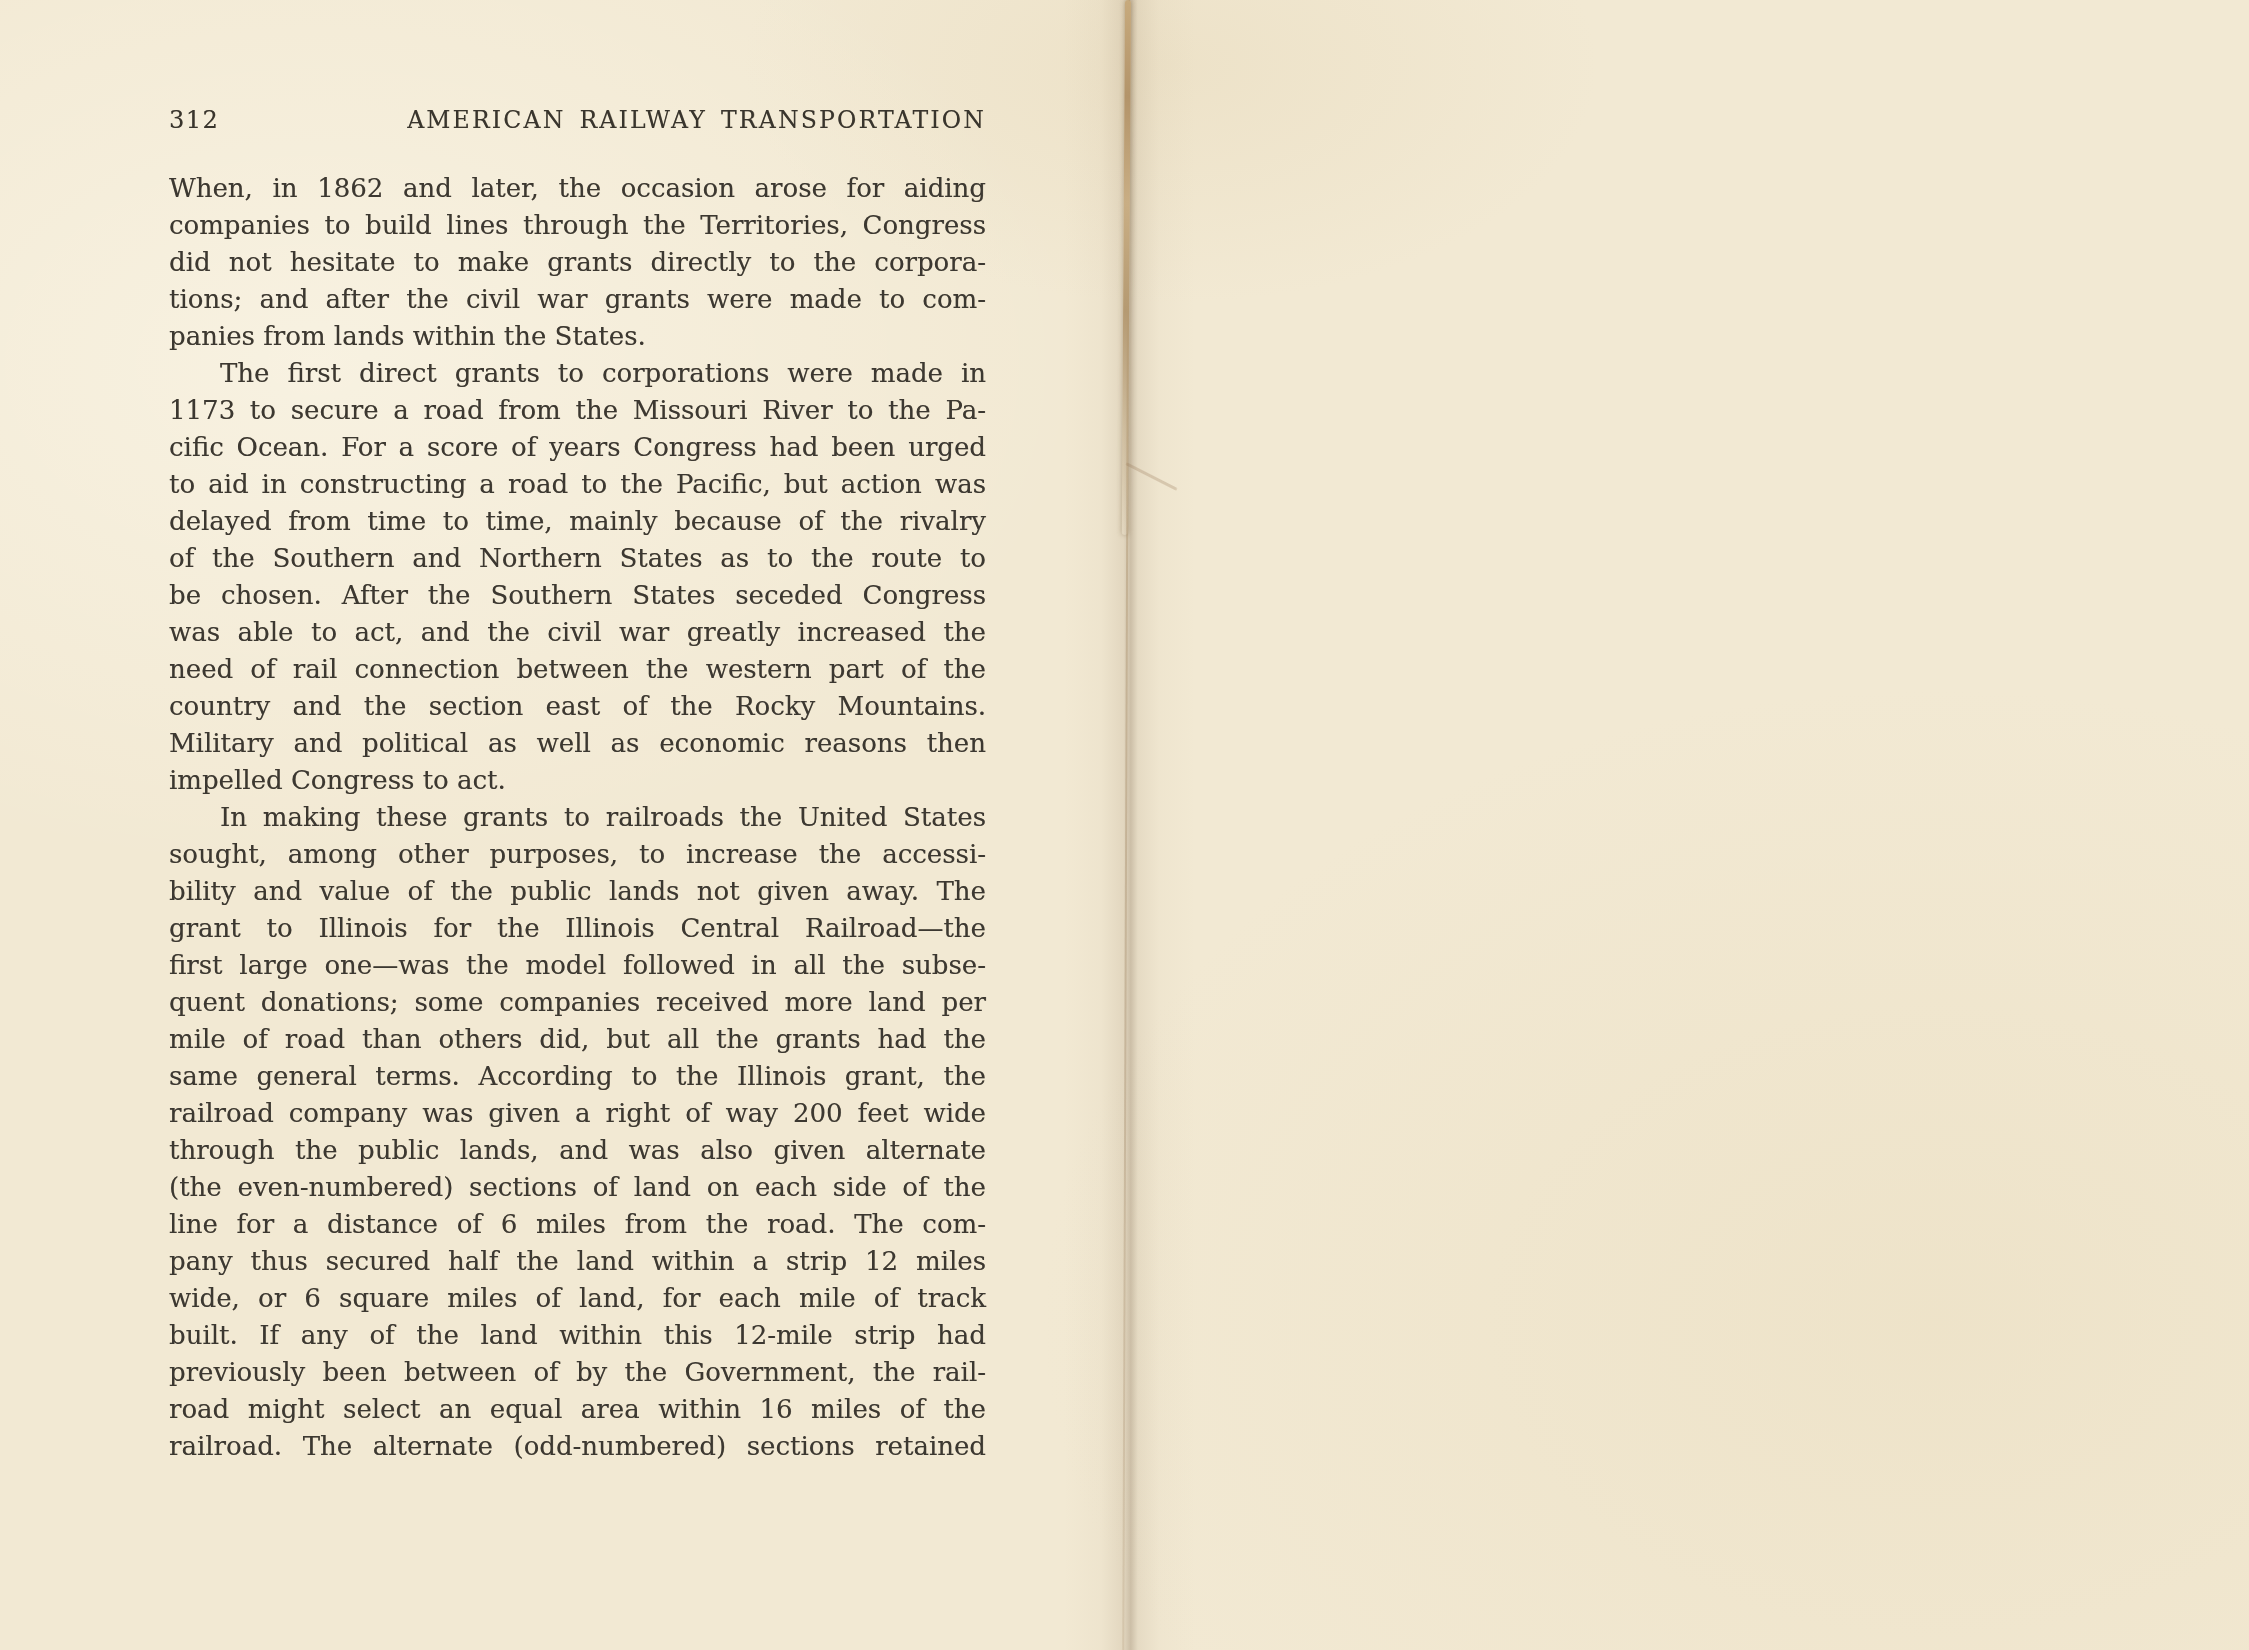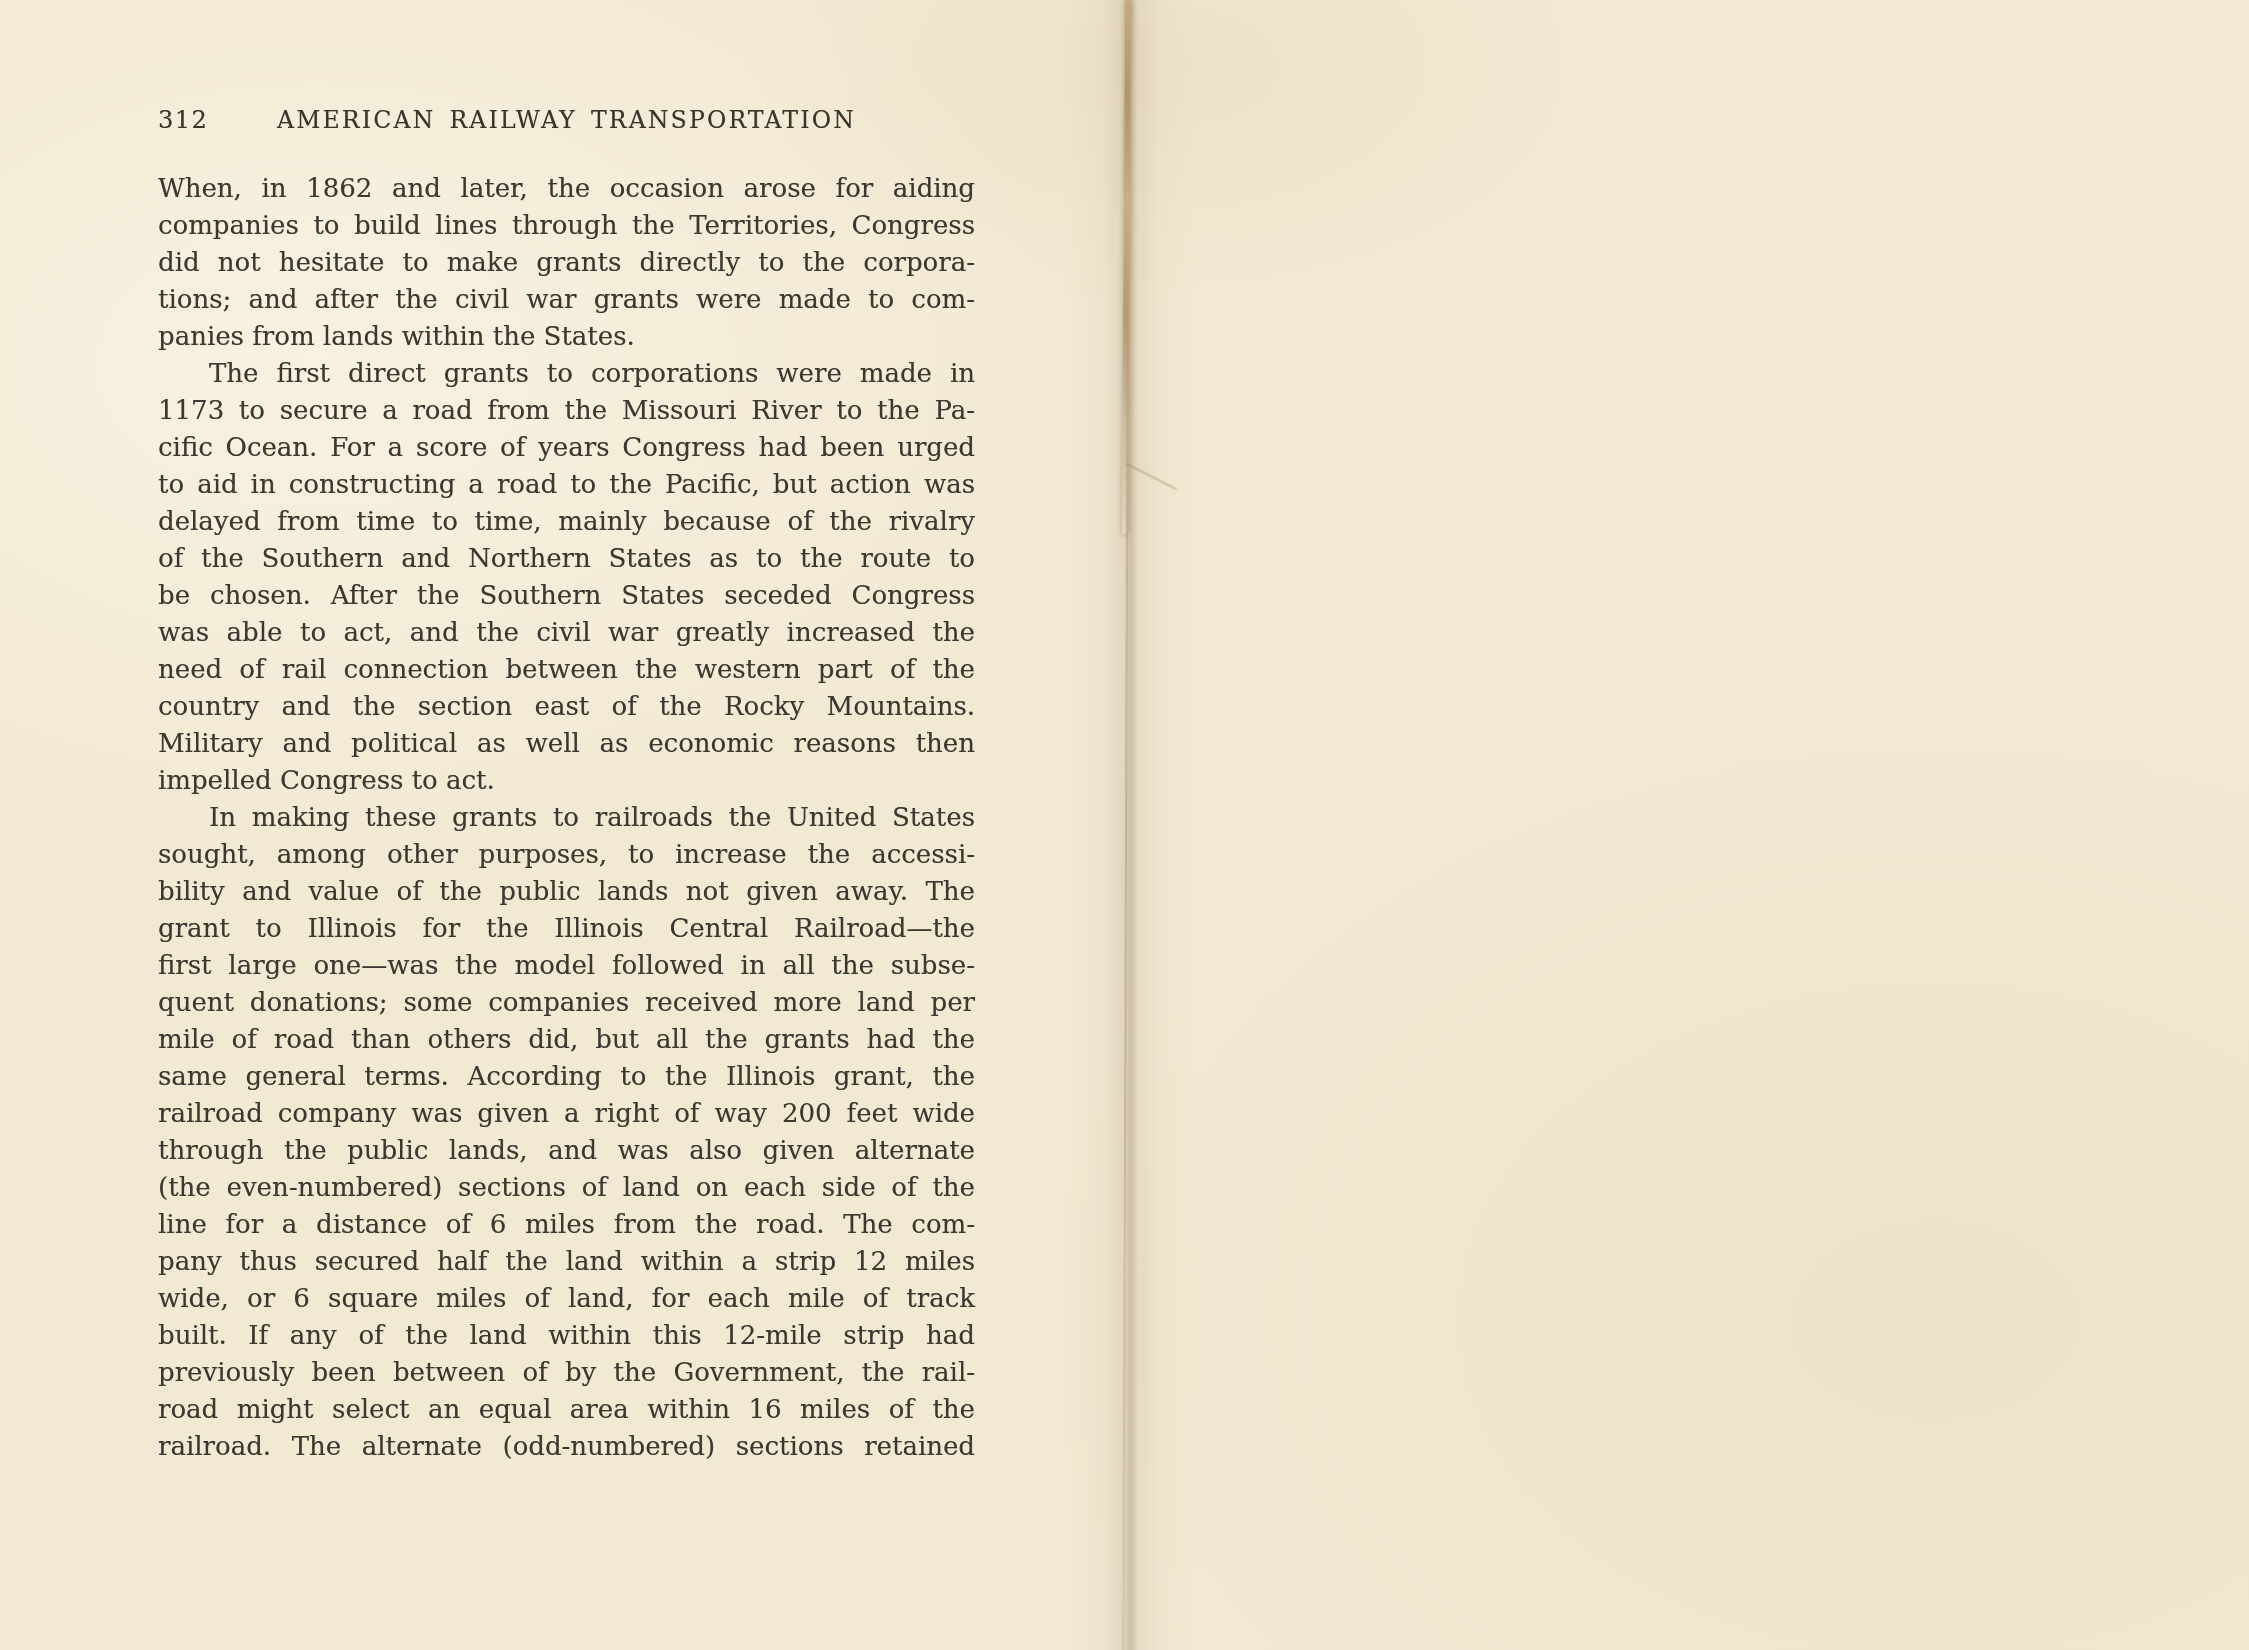--- a/index.html
+++ b/index.html
@@ -10,21 +10,21 @@
   }
   .spread {
     position: relative;
     width: 2250px; height: 1650px;
     background:
       radial-gradient(1099px 733px at 14% 22%, rgba(255,252,242,0.45), rgba(255,252,242,0) 70%),
       radial-gradient(1246px 879px at 86% 80%, rgba(228,213,178,0.30), rgba(228,213,178,0) 72%),
       radial-gradient(660px 366px at 52% 4%, rgba(222,205,168,0.25), rgba(222,205,168,0) 65%),
       #f2e9d3;
   }
-  .page { position: absolute; top: 0; height: 100%; }
+  .page { position: absolute; top: 0; height: 100%; margin-left: 11px; }
   .page-left  { left: 0; width: 1125px; }
   .page-right { left: 1125px; width: 1125px; }
 
   
   .gutter {
     position: absolute; top: 0; left: 1064px; width: 132px; height: 100%;
     background: linear-gradient(90deg,
       rgba(140,110,74,0)    0%,
       rgba(140,110,74,0.04) 28%,
       rgba(118,90,58,0.13)  45%,
@@ -62,21 +62,21 @@
     filter: blur(0.7px);
   }
 
   
   .header {
     position: absolute; top: 104px; height: 32px; line-height: 32px;
     color: #39352d;
   }
   .header-left  { left: 158px;  width: 817px; }
   .running {
-    display: block; width: 100%; text-align: center;
+    display: block; width: 100%; text-align: right;
     font-size: 23.5px; letter-spacing: 2.2px; word-spacing: 4.4px;
     text-shadow: 0.3px 0.3px 0.5px rgba(90,80,64,0.55);
   }
   .pagenum {
     position: absolute; top: 0; font-size: 24px; letter-spacing: 1.5px;
     text-shadow: 0.3px 0.3px 0.5px rgba(90,80,64,0.55);
   }
   .pagenum-left  { left: 0; }
 
   

